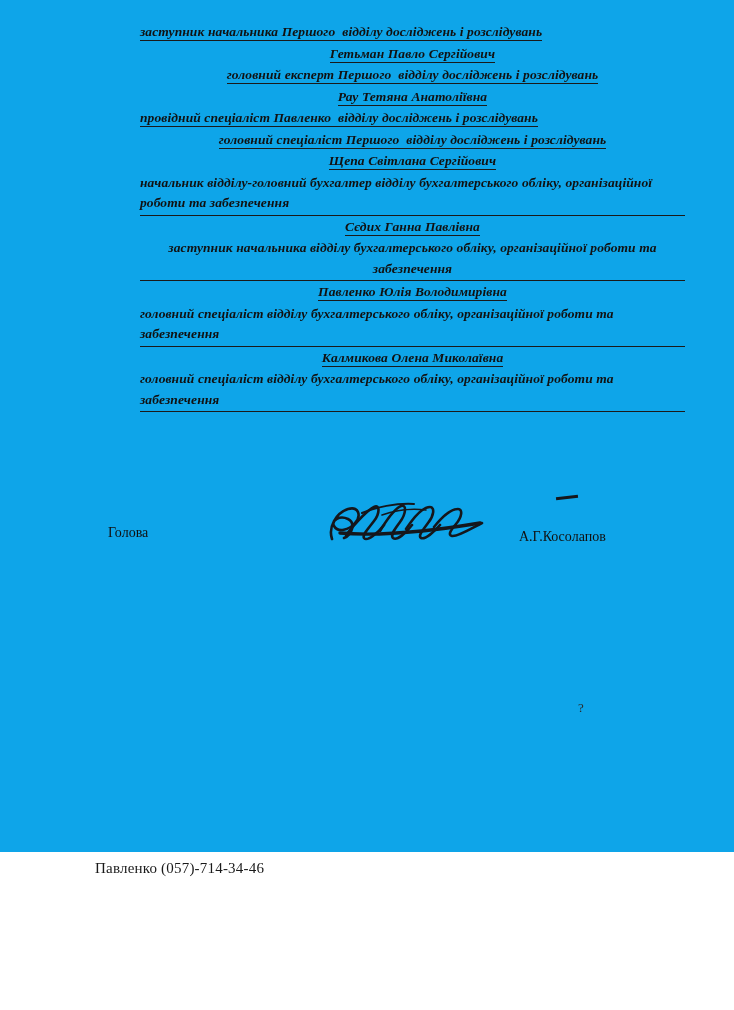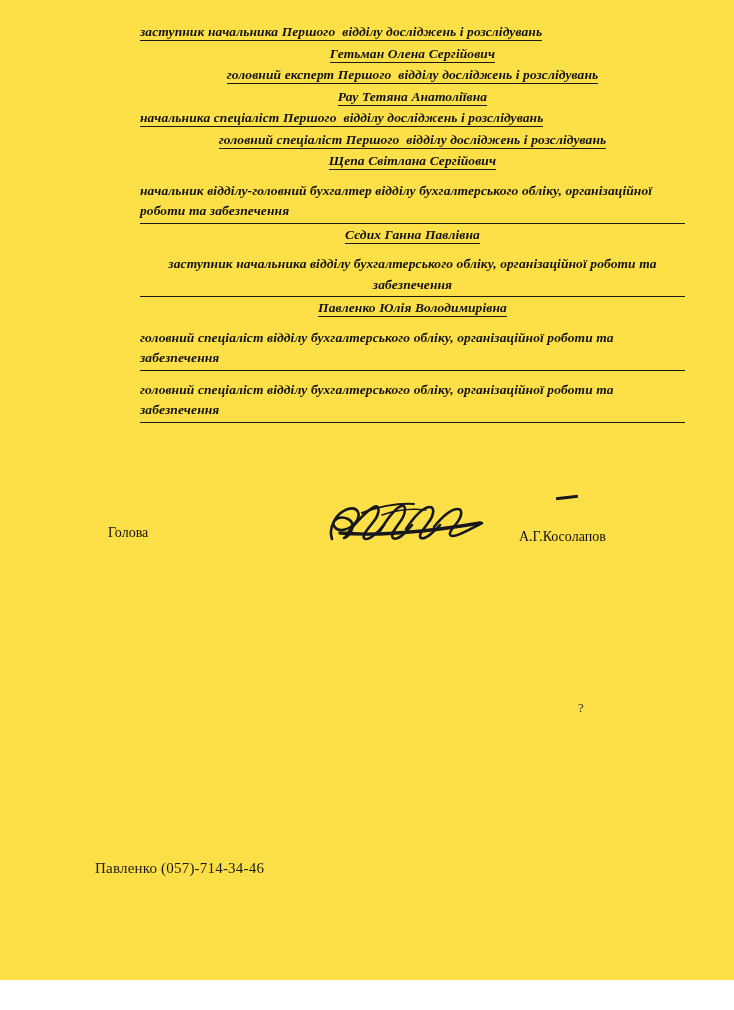--- a/index.html
+++ b/index.html
@@ -12,22 +12,22 @@
     height: 1010px;
     position: relative;
     font-family: "Liberation Serif", serif;
     color: #111111;
     overflow: hidden;
   }
 
   .page {
     position: relative;
     width: 734px;
-    height: 980px;
-    background: #fde047;
+    height: 852px;
+    background: #0ea5e9;
   }
 
   
   .roster {
     position: absolute;
     left: 140px;
     top: 22px;
     width: 545px;
   }
 
@@ -47,21 +47,20 @@
   
   .u {
     display: inline;
     border-bottom: 1px solid #1a1a1a;
     padding-bottom: 1px;
   }
   .u-block {
     display: inline-block;
     border-bottom: 1px solid #1a1a1a;
     padding-bottom: 1px;
-    margin-top: 8px;
   }
 
   
   .sign-row {
     position: absolute;
     left: 0;
     top: 505px;
     width: 734px;
     height: 60px;
   }
@@ -116,31 +115,32 @@
     color: #1a1a1a;
   }
 </style>
 </head>
 <body>
 
 <div class="page">
 
   <div class="roster">
     <div class="roster-line ln-left"><span class="u">заступник начальника Першого  відділу досліджень і розслідувань</span></div>
-    <div class="roster-line ln-center"><span class="u">Гетьман Олена Сергійович</span></div>
+    <div class="roster-line ln-center"><span class="u">Гетьман Павло Сергійович</span></div>
     <div class="roster-line ln-center"><span class="u">головний експерт Першого  відділу досліджень і розслідувань</span></div>
     <div class="roster-line ln-center"><span class="u">Рау Тетяна Анатоліївна</span></div>
-    <div class="roster-line ln-left"><span class="u">начальника спеціаліст Першого  відділу досліджень і розслідувань</span></div>
+    <div class="roster-line ln-left"><span class="u">провідний спеціаліст Павленко  відділу досліджень і розслідувань</span></div>
     <div class="roster-line ln-center"><span class="u">головний спеціаліст Першого  відділу досліджень і розслідувань</span></div>
     <div class="roster-line ln-center"><span class="u">Щепа Світлана Сергійович</span></div>
     <div class="roster-line ln-center"><span class="u-block" style="text-align:left;">начальник відділу-головний бухгалтер відділу бухгалтерського обліку, організаційної роботи та забезпечення</span></div>
     <div class="roster-line ln-center"><span class="u">Сєдих Ганна Павлівна</span></div>
     <div class="roster-line ln-center"><span class="u-block" style="text-align:center;">заступник начальника відділу бухгалтерського обліку, організаційної роботи та забезпечення</span></div>
     <div class="roster-line ln-center"><span class="u">Павленко Юлія Володимирівна</span></div>
     <div class="roster-line ln-center"><span class="u-block" style="text-align:left;">головний спеціаліст відділу бухгалтерського обліку, організаційної роботи та забезпечення</span></div>
+    <div class="roster-line ln-center"><span class="u">Калмикова Олена Миколаївна</span></div>
     <div class="roster-line ln-center"><span class="u-block" style="text-align:left;">головний спеціаліст відділу бухгалтерського обліку, організаційної роботи та забезпечення</span></div>
   </div>
 
   <div class="sign-row">
     <div class="sign-label">Голова</div>
 
     <div class="sign-mark">
       <svg width="180" height="52" viewBox="0 0 180 52" xmlns="http://www.w3.org/2000/svg">
         <g fill="none" stroke="#15171c" stroke-linecap="round" stroke-linejoin="round">
           <path d="M10,44 C6,32 14,18 26,14 C36,11 40,20 33,28 C27,35 16,38 12,31 C9,25 18,20 26,24 C34,28 30,40 22,43" stroke-width="2.6"></path>

